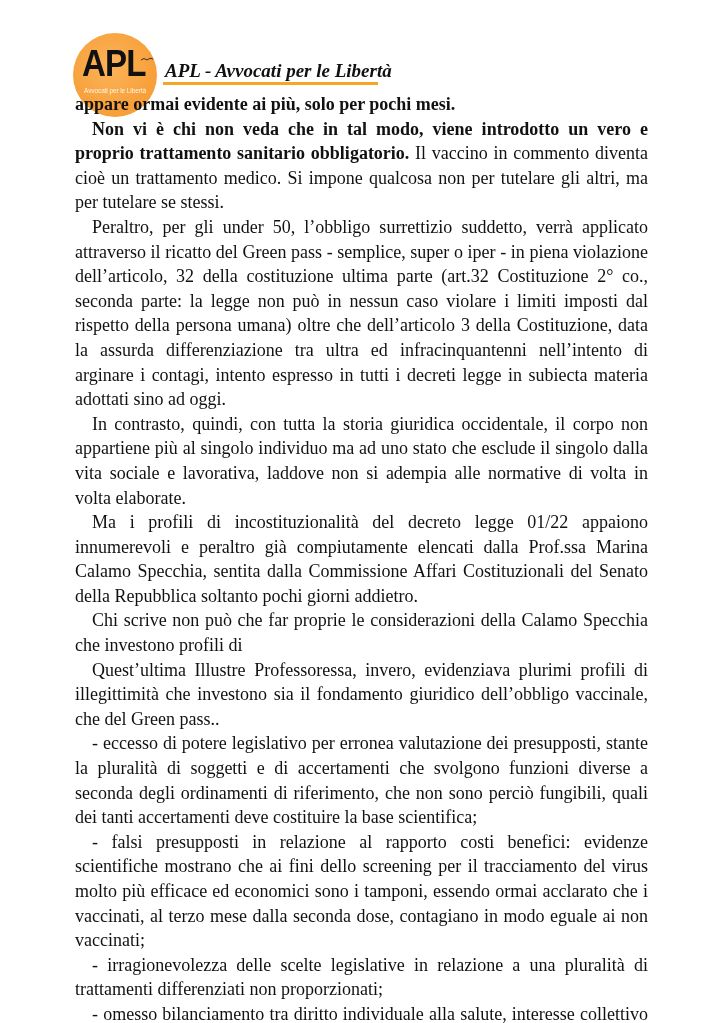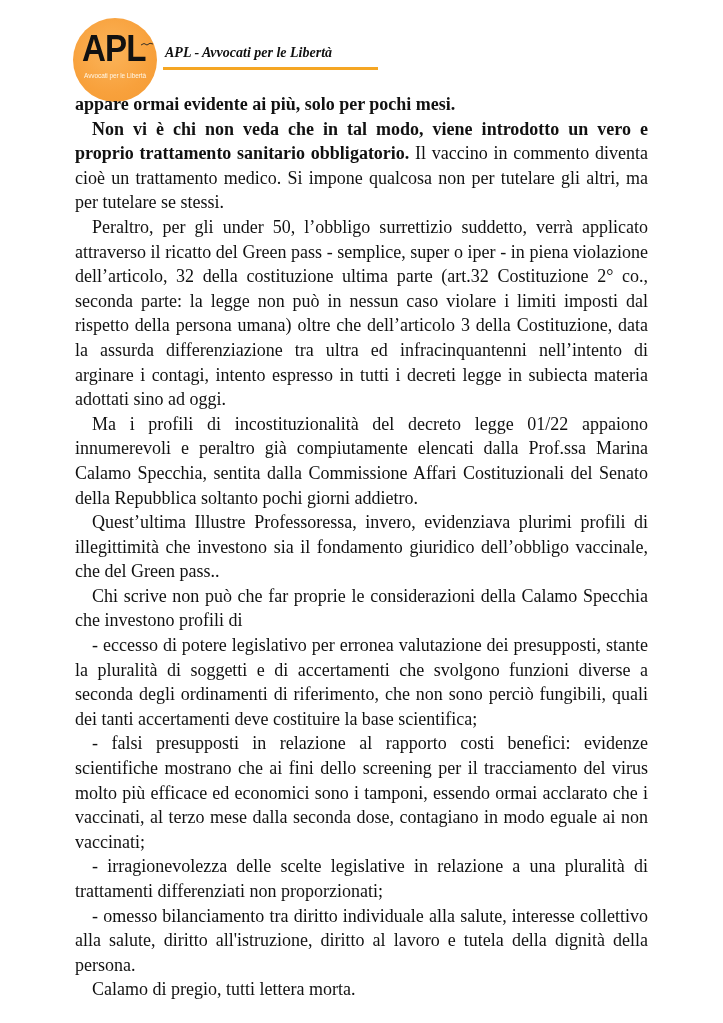--- a/index.html
+++ b/index.html
@@ -1,23 +1,23 @@
 <!DOCTYPE html>
 <html><head>
 <meta charset="utf-8">
 <style>
   html, body { margin: 0; padding: 0; background: #ffffff; }
   body { width: 723px; height: 1023px; position: relative; overflow: hidden; font-family: "Liberation Serif", "DejaVu Serif", serif; color: #111; }
-  .header { position: absolute; left: 0; top: 1px; width: 584px; height: 100px; }
+  .header { position: absolute; left: 0; top: 16px; width: 584px; height: 100px; }
   .logo { position: absolute; left: 73px; top: 17px; width: 84px; height: 84px; border-radius: 50%;
           background: radial-gradient(circle at 45% 40%, #fbb45a 0%, #f8a13c 60%, #f39a33 100%); }
   .logo-letters { position: absolute; left: 9px; top: 13px; font-family: "Liberation Sans", "DejaVu Sans", sans-serif; font-weight: 900; font-size: 36px; letter-spacing: -1px; color: #111; transform: scaleX(0.92); transform-origin: left top; line-height: 1; }
   .logo-sub { position: absolute; left: 4px; top: 54px; width: 76px; text-align: center; font-family: "Liberation Sans", "DejaVu Sans", sans-serif; font-size: 6.5px; color: #fff6e6; letter-spacing: -0.1px; white-space: nowrap; }
   .logo-bird { position: absolute; left: 68px; top: 24px; width: 12px; height: 6px; }
-  .brand-title { position: absolute; left: 165px; top: 44px; font-family: "Liberation Serif", "DejaVu Serif", serif; font-style: italic; font-weight: bold; font-size: 14px; color: #111; white-space: nowrap; }
+  .brand-title { position: absolute; left: 165px; top: 44px; font-family: "Liberation Serif", "DejaVu Serif", serif; font-style: italic; font-weight: bold; font-size: 19px; color: #111; white-space: nowrap; }
   .brand-underline { position: absolute; left: 163px; top: 66px; width: 215px; height: 3px; background: #f5a623; }
   .body-text { position: absolute; left: 75px; top: 92px; width: 573px; font-size: 18px; line-height: 24.6px; text-align: justify; }
   .body-text p { margin: 0; text-indent: 17px; }
   .body-text p.noindent { text-indent: 0; }
   .b { font-weight: bold; }
   .link { text-decoration-color: #555; }
 </style>
 </head>
 <body>
 
@@ -30,21 +30,22 @@
     <span class="logo-sub">Avvocati per le Libertà</span>
   </div>
   <div class="brand-title">APL - Avvocati per le Libertà</div>
   <div class="brand-underline"></div>
 </div>
 
 <div class="body-text">
   <p class="noindent b">appare ormai evidente ai più, solo per pochi mesi.</p>
   <p><span class="b">Non vi è chi non veda che in tal modo, viene introdotto un vero e proprio trattamento sanitario obbligatorio.</span><span> Il vaccino in commento diventa cioè un trattamento medico. Si impone qualcosa non per tutelare gli altri, ma per tutelare se stessi.</span></p>
   <p>Peraltro, per gli under 50, l’obbligo surrettizio suddetto, verrà applicato attraverso il ricatto del Green pass - semplice, super o iper - in piena violazione dell’articolo, 32 della costituzione ultima parte (art.32 Costituzione 2° co., seconda parte: la legge non può in nessun caso violare i limiti imposti dal rispetto della persona umana) oltre che dell’articolo 3 della Costituzione, data la assurda differenziazione tra ultra ed infracinquantenni nell’intento di arginare i contagi, intento espresso in tutti i decreti legge in subiecta materia adottati sino ad oggi.</p>
+  <p>In contrasto, quindi, con tutta la storia giuridica occidentale, il corpo non appartiene più al singolo individuo ma ad uno stato che esclude il singolo dalla vita sociale e lavorativa, laddove non si adempia alle normative di volta in volta elaborate.</p>
   <p><span>Ma i profili di incostituzionalità del decreto legge 01/22 appaiono innumerevoli e peraltro già compiutamente elencati dalla</span><span class="link"> Prof.ssa Marina Calamo Specchia</span><span>, sentita dalla Commissione Affari Costituzionali del Senato della Repubblica soltanto pochi giorni addietro.</span></p>
+  <p>Chi scrive non può che far proprie le considerazioni della Calamo Specchia che investono profili di</p>
   <p>Quest’ultima Illustre Professoressa, invero, evidenziava plurimi profili di illegittimità che investono sia il fondamento giuridico dell’obbligo vaccinale, che del Green pass..</p>
-  <p>Chi scrive non può che far proprie le considerazioni della Calamo Specchia che investono profili di</p>
   <p>- eccesso di potere legislativo per erronea valutazione dei presupposti, stante la pluralità di soggetti e di accertamenti che svolgono funzioni diverse a seconda degli ordinamenti di riferimento, che non sono perciò fungibili, quali dei tanti accertamenti deve costituire la base scientifica;</p>
   <p>- falsi presupposti in relazione al rapporto costi benefici: evidenze scientifiche mostrano che ai fini dello screening per il tracciamento del virus molto più efficace ed economici sono i tamponi, essendo ormai acclarato che i vaccinati, al terzo mese dalla seconda dose, contagiano in modo eguale ai non vaccinati;</p>
   <p>- irragionevolezza delle scelte legislative in relazione a una pluralità di trattamenti differenziati non proporzionati;</p>
   <p>- omesso bilanciamento tra diritto individuale alla salute, interesse collettivo alla salute, diritto all'istruzione, diritto al lavoro e tutela della dignità della persona.</p>
   <p>Calamo di pregio, tutti lettera morta.</p>
 </div>
 
 </body></html>

